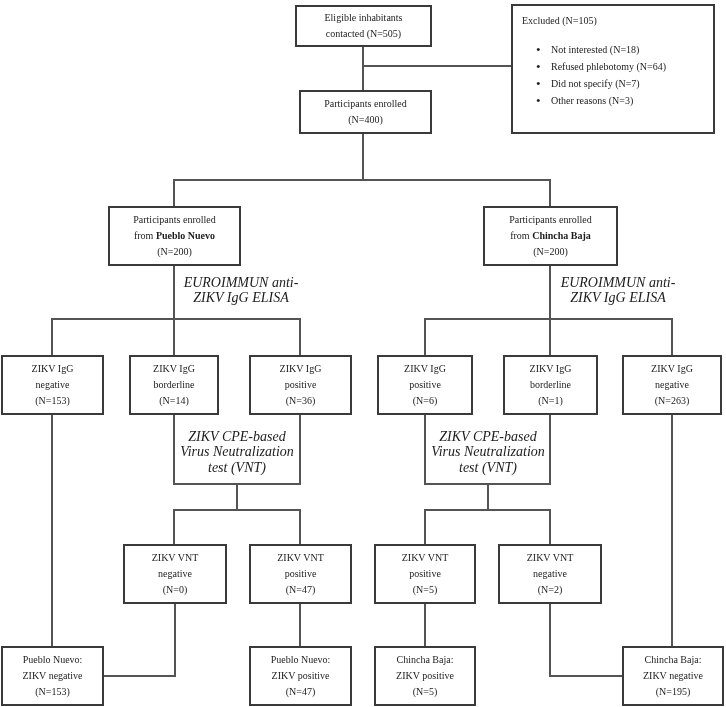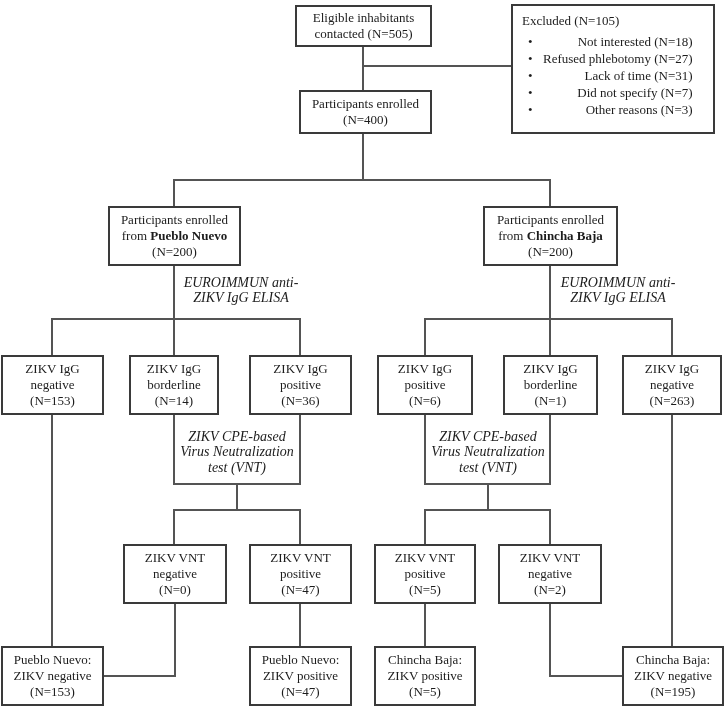--- a/index.html
+++ b/index.html
@@ -18,42 +18,42 @@
     overflow:hidden;
   }
   .box{
     position:absolute;
     box-sizing:border-box;
     border:2px solid var(--border);
     background:var(--bg);
     display:flex;flex-direction:column;
     justify-content:center;align-items:center;
     text-align:center;
-    font-size:13px;line-height:16px;
+    font-size:10px;line-height:16px;
     padding:2px;
   }
   .ln{display:block;}
   .label{
     position:absolute;
     box-sizing:border-box;
     display:flex;flex-direction:column;
     justify-content:center;align-items:center;
     text-align:center;
     font-size:14px;line-height:15.5px;
     font-style:italic;
   }
   .excluded{
     justify-content:flex-start;align-items:flex-start;
     text-align:left;
     padding:6px 6px 4px 9px;
     line-height:17px;
   }
   .excluded-title{display:block;}
   ul.excluded-list{
-    margin:4px;padding:0;list-style:none;text-align:right;
+    margin:12px;padding:0;list-style:none;
   }
   ul.excluded-list li{
     position:relative;
     padding-left:17px;
   }
   ul.excluded-list li::before{
     content:"\2022";
     position:absolute;left:2px;top:0;
     font-size:13px;
   }
@@ -114,22 +114,21 @@
 
   <div class="box" style="left:295px;top:5px;width:137px;height:42px;">
     <span class="ln">Eligible inhabitants</span>
     <span class="ln">contacted (N=505)</span>
   </div>
 
   <div class="box excluded" style="left:511px;top:4px;width:204px;height:130px;">
     <span class="excluded-title">Excluded (N=105)</span>
     <ul class="excluded-list">
       <li><span>Not interested (N=18)</span></li>
-      <li><span>Refused phlebotomy (N=27)</span></li>
-      <li><span>Lack of time (N=31)</span></li>
+      <li><span>Refused phlebotomy (N=64)</span></li>
       <li><span>Did not specify (N=7)</span></li>
       <li><span>Other reasons (N=3)</span></li>
     </ul>
   </div>
 
   <div class="box" style="left:299px;top:90px;width:133px;height:44px;">
     <span class="ln">Participants enrolled</span>
     <span class="ln">(N=400)</span>
   </div>
 

